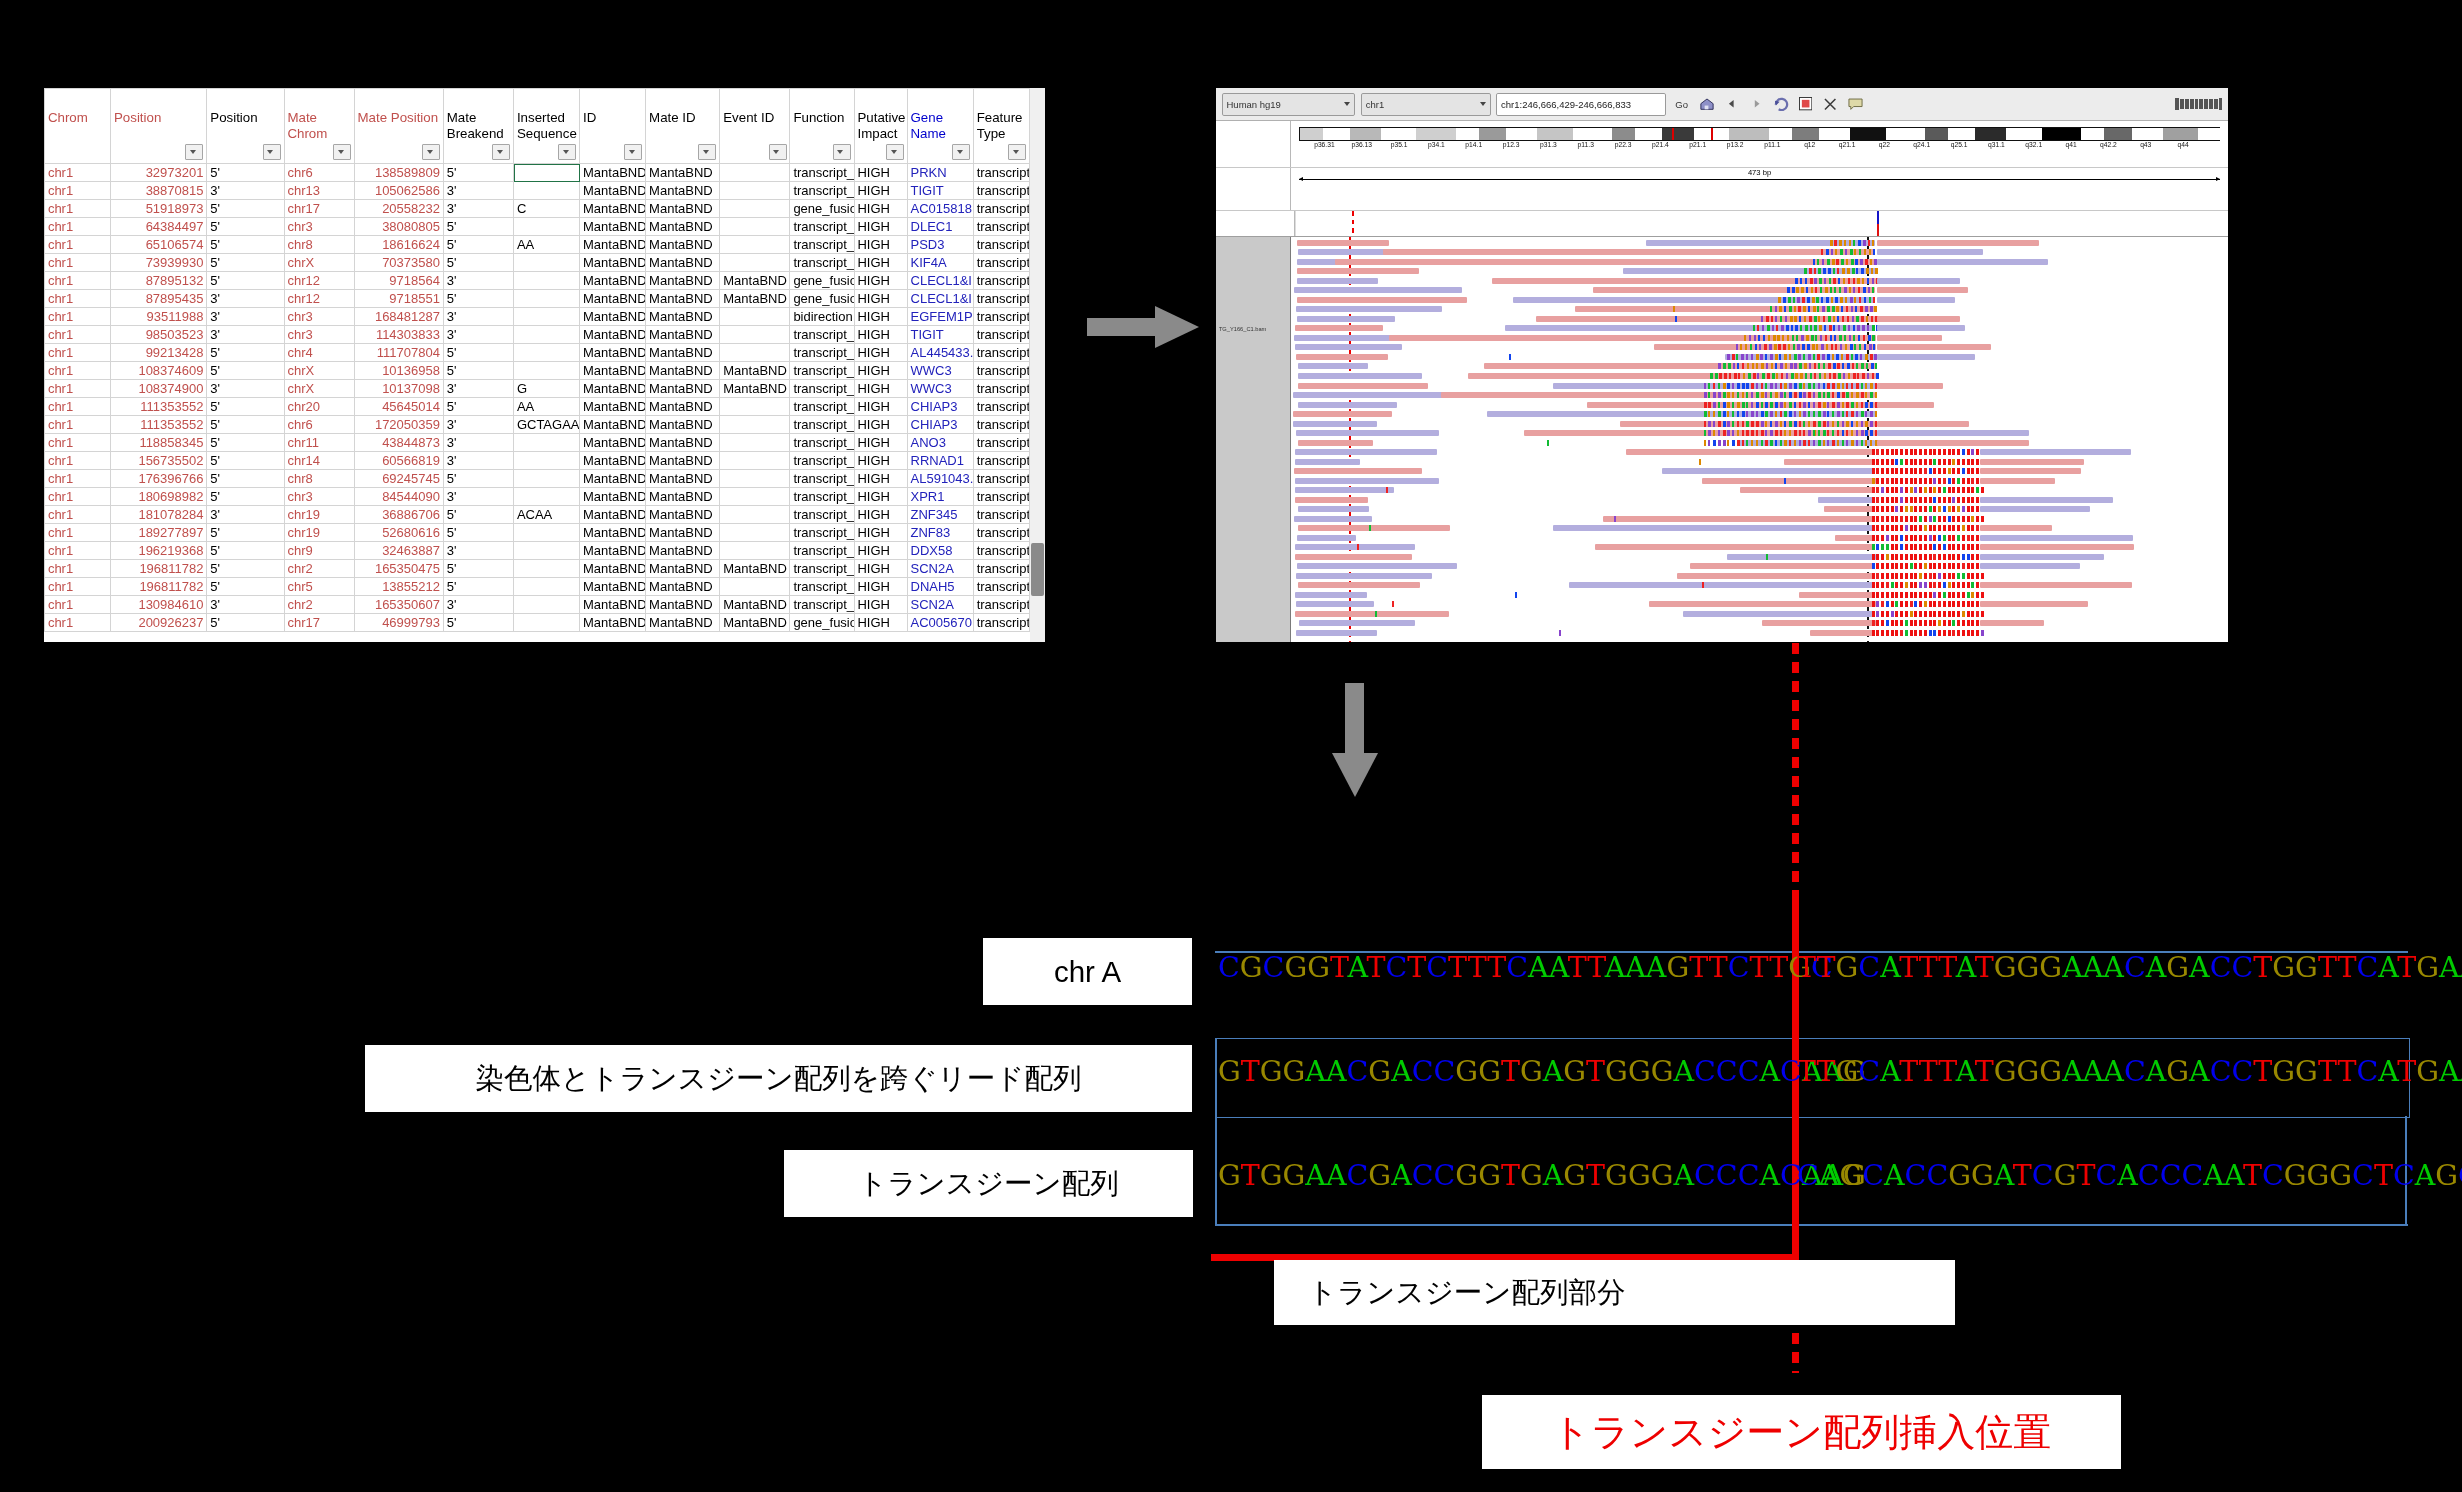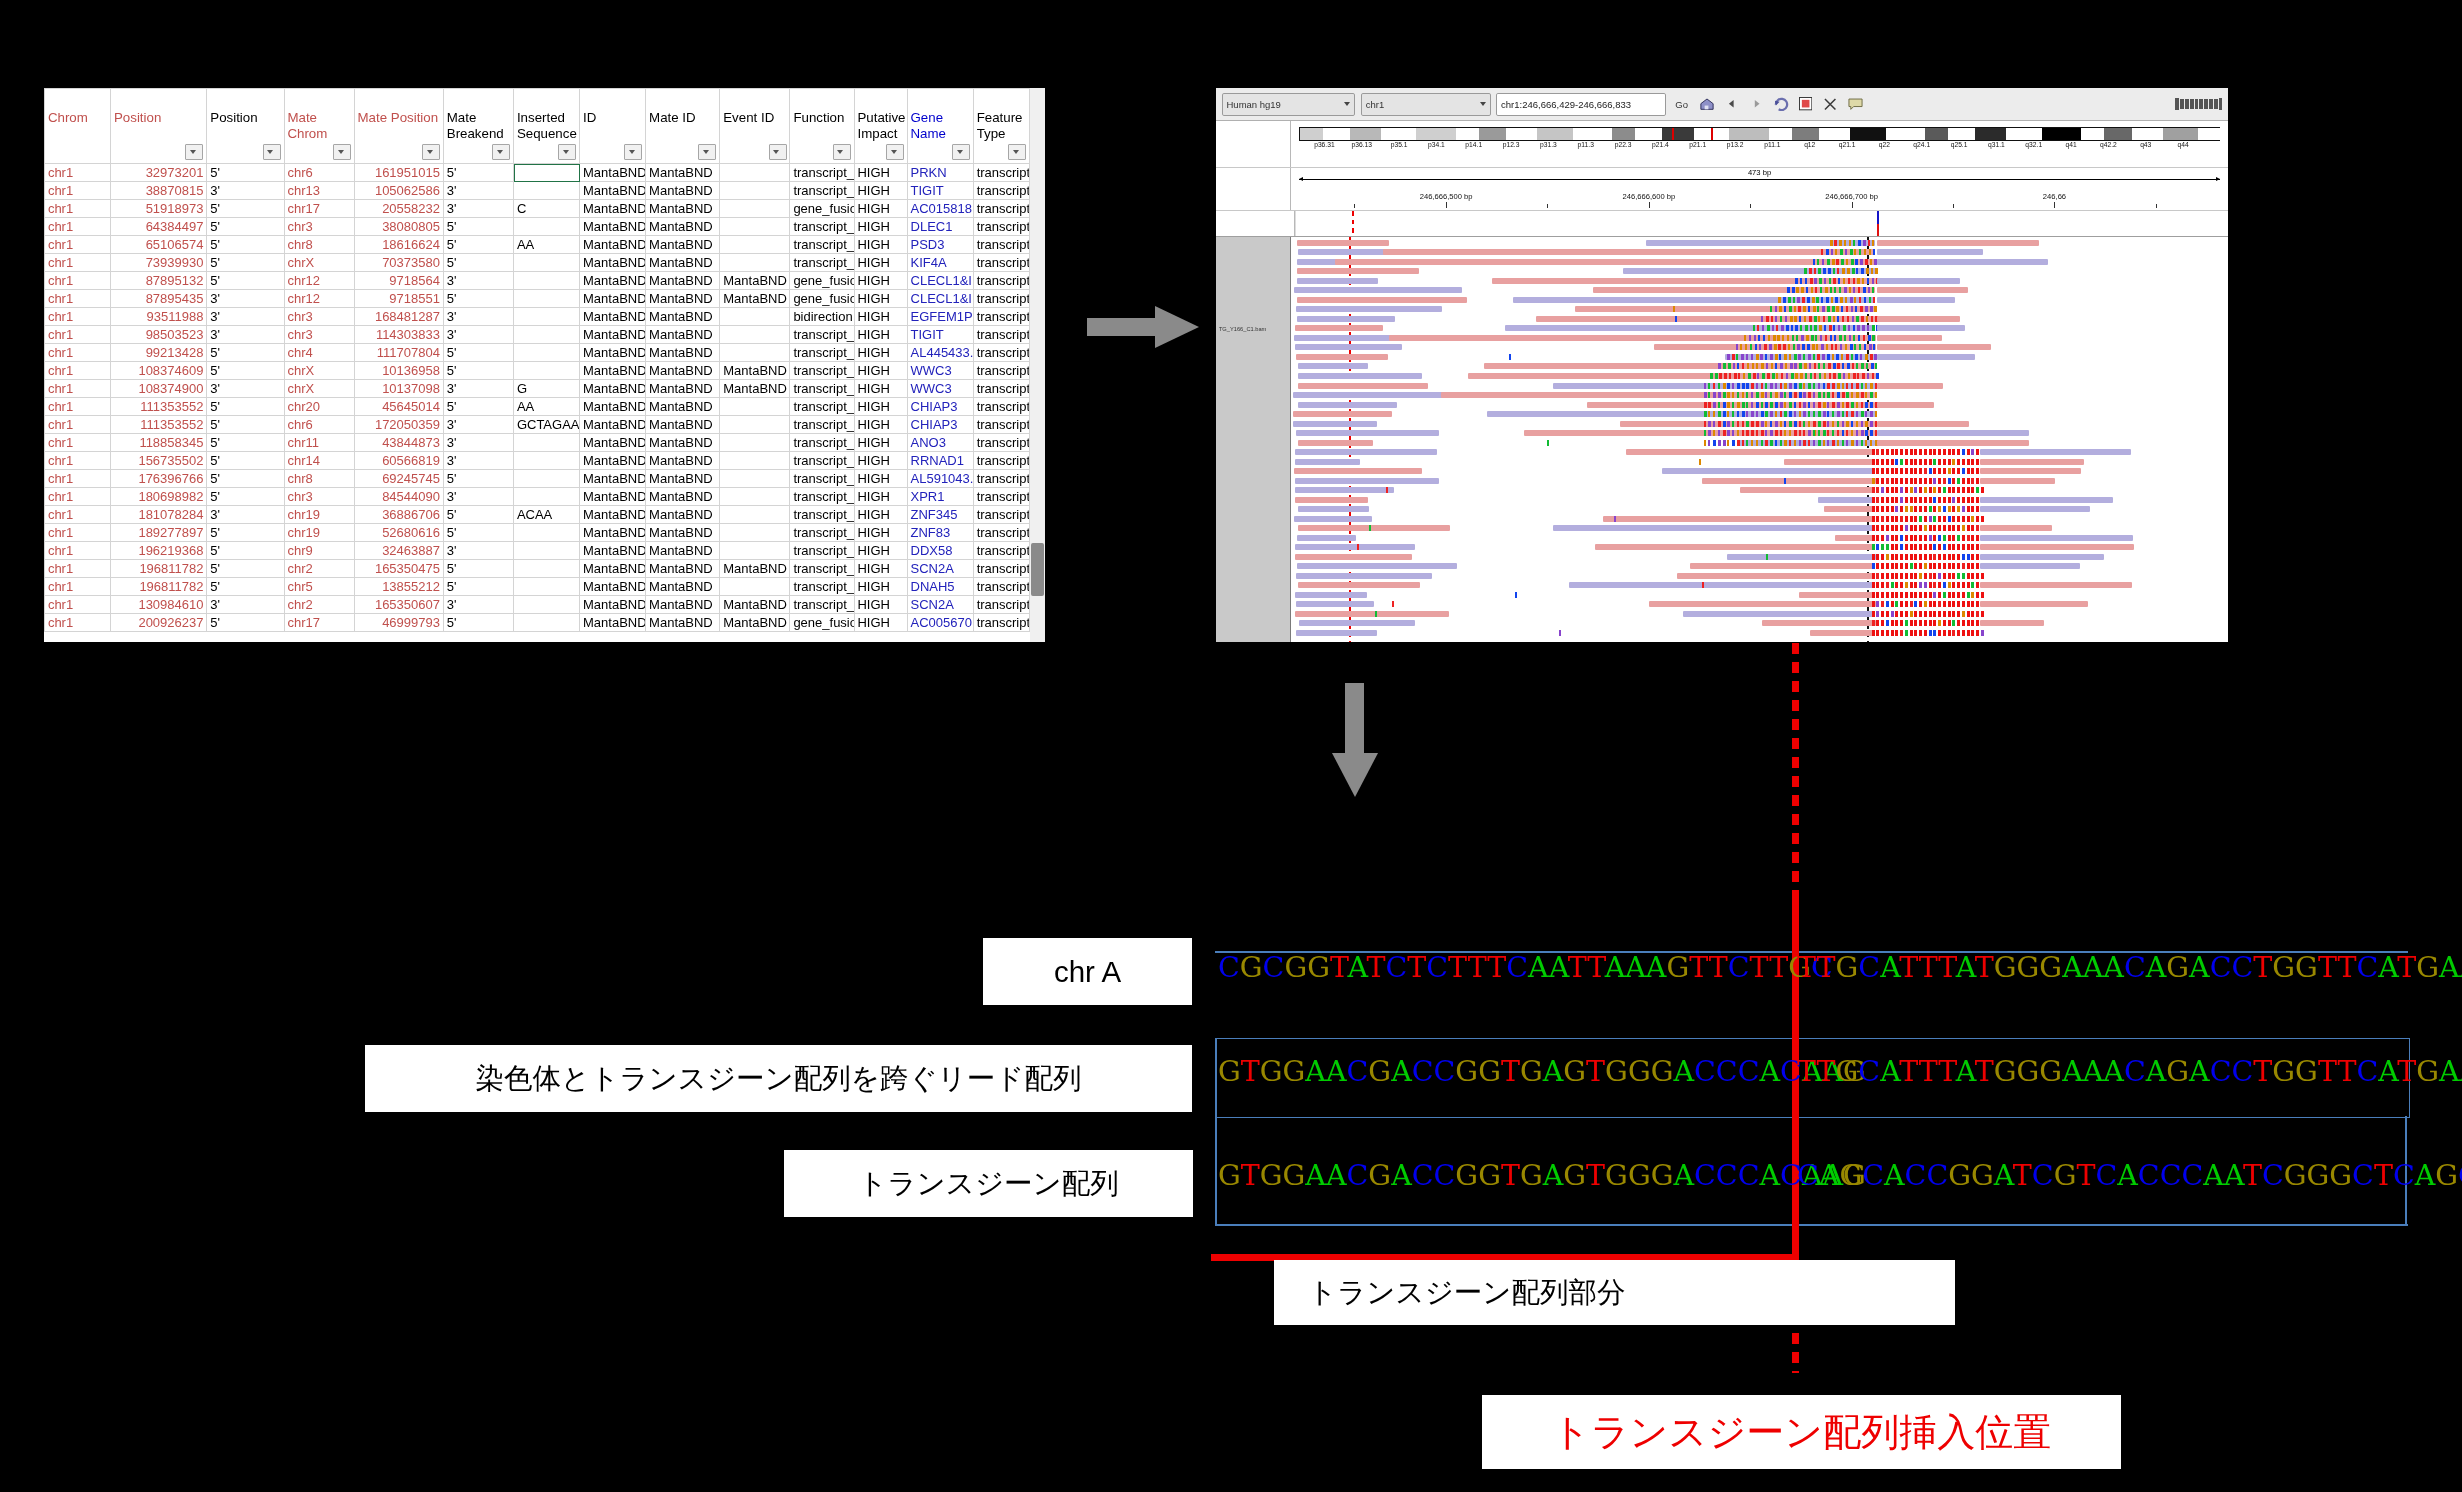--- a/index.html
+++ b/index.html
@@ -179,21 +179,21 @@
             <div style="white-space: normal; line-height: 16px;">Feature ID</div>
           </th>
         </tr>
       </thead>
     <tbody id="sheet-body">
         <tr>
           <td class="c-red">chr1</td>
           <td class="num c-red">32973201</td>
           <td>5'</td>
           <td class="c-red">chr6</td>
-          <td class="num c-red">161951015</td>
+          <td class="num c-red">138589809</td>
           <td>5'</td>
           <td class="selcell"></td>
           <td>MantaBND</td>
           <td>MantaBND</td>
           <td></td>
           <td>transcript_</td>
           <td>HIGH</td>
           <td class="c-blu">PRKN</td>
           <td>transcript</td>
           <td>ENST0</td>
@@ -761,35 +761,20 @@
           <span style="left: 95.95%;">q44</span>
         </div>
     </div>
   </div>
 
   <div class="ruler-row">
     <div class="panel-names"></div>
     <div class="ruler">
       <div class="span-line"></div>
       <div class="span-lab">473 bp</div>
-      <div class="ticks" id="ruler-ticks">
-          <b style="left: 16%;">246,666,500 bp</b>
-          <i style="left: 16%;"></i>
-          <b style="left: 38%;">246,666,600 bp</b>
-          <i style="left: 38%;"></i>
-          <b style="left: 60%;">246,666,700 bp</b>
-          <i style="left: 60%;"></i>
-          <b style="left: 82%;">246,66</b>
-          <i style="left: 82%;"></i>
-          <i style="left: 6%; height: 3.8px;"></i>
-          <i style="left: 27%; height: 3.8px;"></i>
-          <i style="left: 49%; height: 3.8px;"></i>
-          <i style="left: 71%; height: 3.8px;"></i>
-          <i style="left: 93%; height: 3.8px;"></i>
-        </div>
     </div>
   </div>
 
   <div class="cov-row">
     <div class="cov-name"></div>
     <div class="cov-area">
       <div class="dashline dash-red" style="left:6%;"></div>
       <div style="position:absolute;left:62.4%;top:0;width:1.9px;height:100%;background:#1414c8;"></div>
       <div style="position:absolute;left:62.4%;top:50%;width:1.9px;height:50%;background:#e01010;"></div>
     </div>

